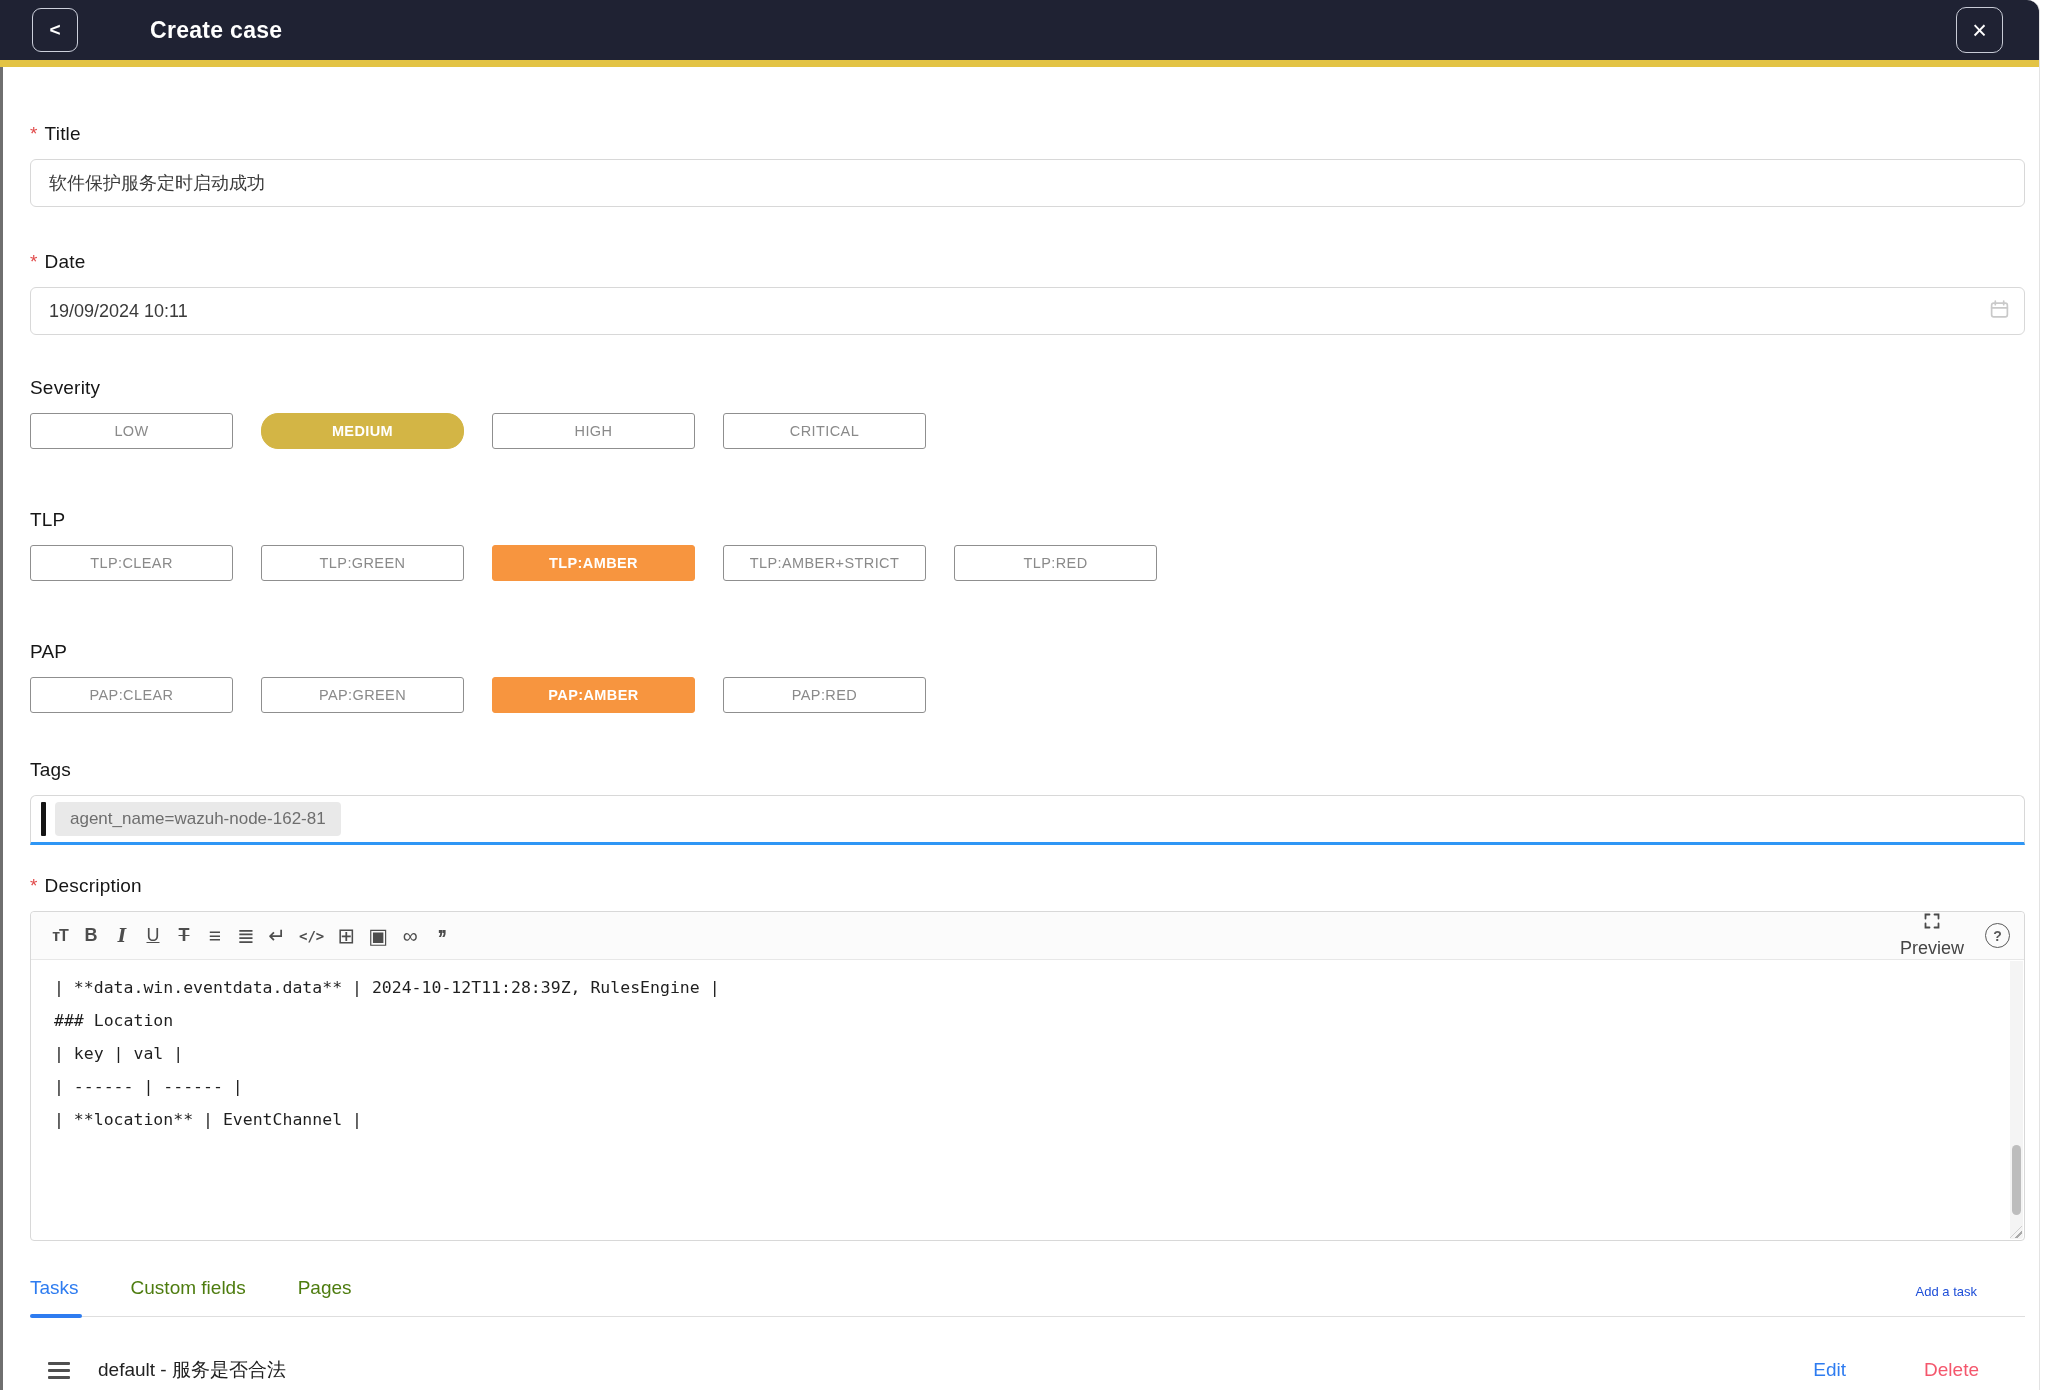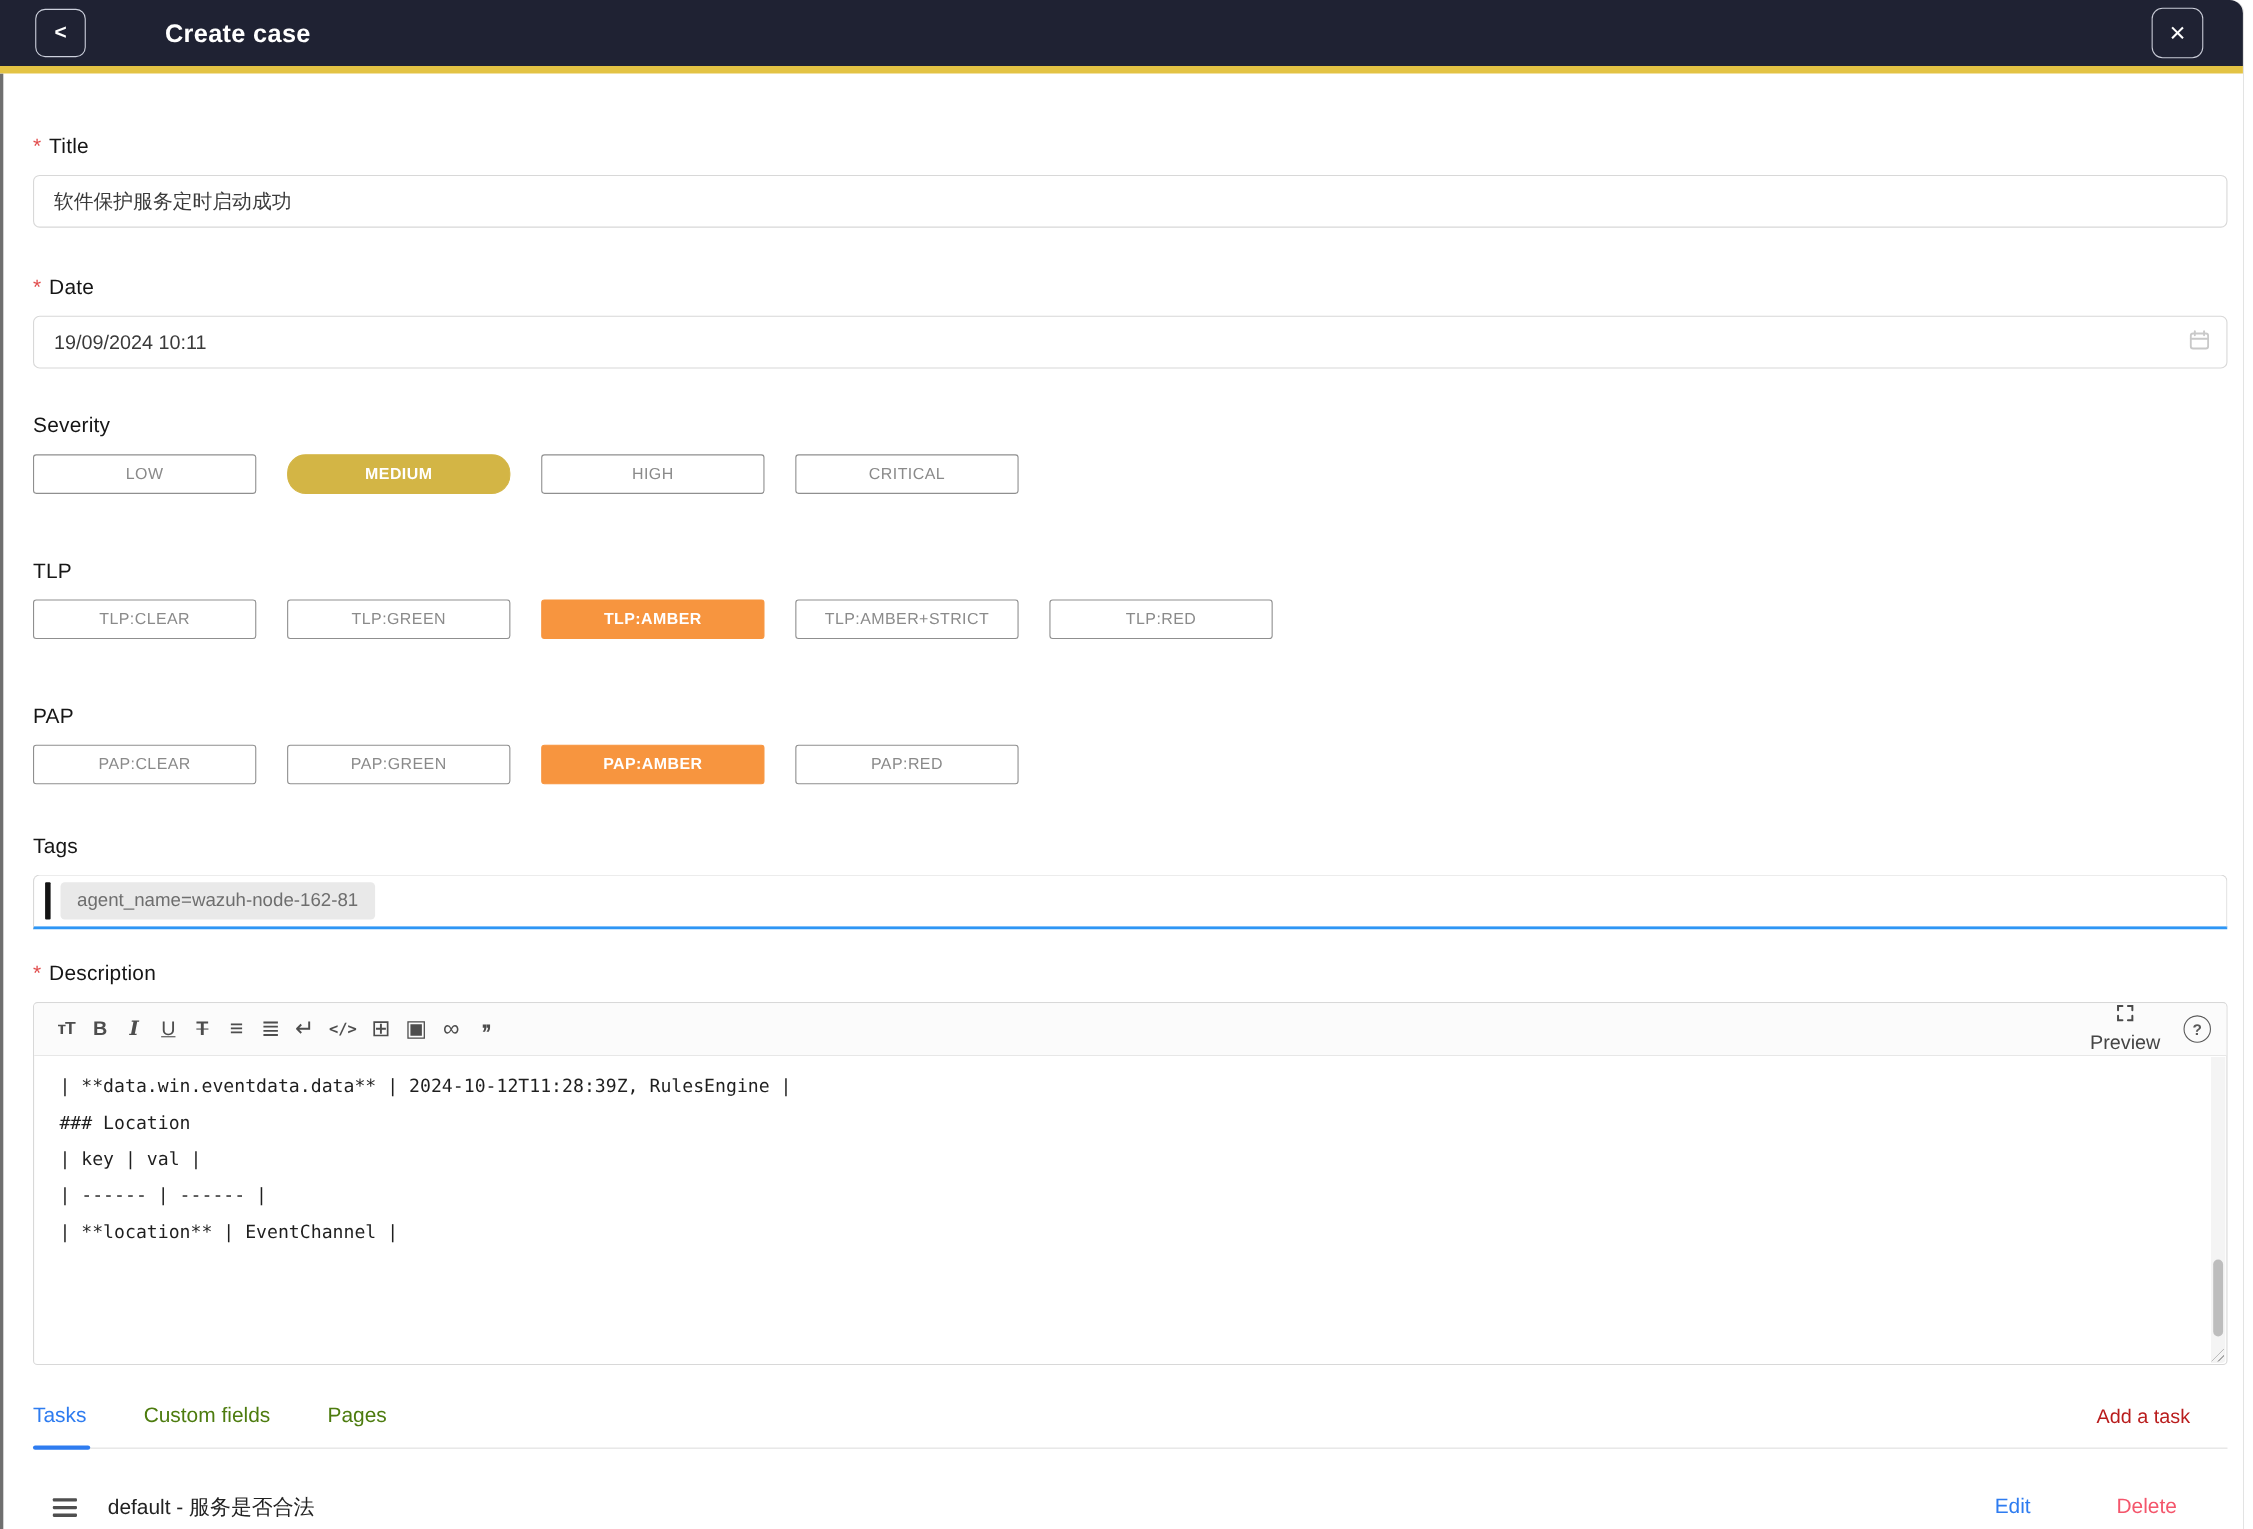--- a/index.html
+++ b/index.html
@@ -178,22 +178,22 @@
   .tab {
     font-size: 19px; color: #4d7c0f; padding-bottom: 17px;
     margin-right: 52px; position: relative; cursor: pointer;
   }
   .tab.active { color: var(--link-blue, #2e7cf0); }
   .tab.active::after {
     content: ""; position: absolute; left: 0; right: -3px; bottom: -2px;
     height: 4px; background: var(--link-blue, #2e7cf0); border-radius: 2px;
   }
   .add-task {
-    margin-left: auto; margin-right: 34px; padding-bottom: 17px;
-    font-size: 18px; color: #b91c1c; cursor: pointer;
+    margin-left: auto; margin-right: 48px; padding-bottom: 17px;
+    font-size: 13px; color: #1d4ed8; cursor: pointer;
   }
 
   
   .task-row { display: flex; align-items: center; margin-top: 40px; padding-left: 18px; }
   .drag-handle { display: flex; flex-direction: column; gap: 4px; width: 22px; cursor: grab; }
   .drag-handle div { height: 3px; background: #4f4f4f; border-radius: 1px; }
   .task-title { margin-left: 28px; font-size: 19px; color: #222; }
   .task-actions { margin-left: auto; display: flex; gap: 78px; margin-right: 46px; font-size: 19px; }
   .edit-link { color: var(--link-blue, #2e7cf0); cursor: pointer; }
   .delete-link { color: var(--delete-red, #f4566c); cursor: pointer; }

